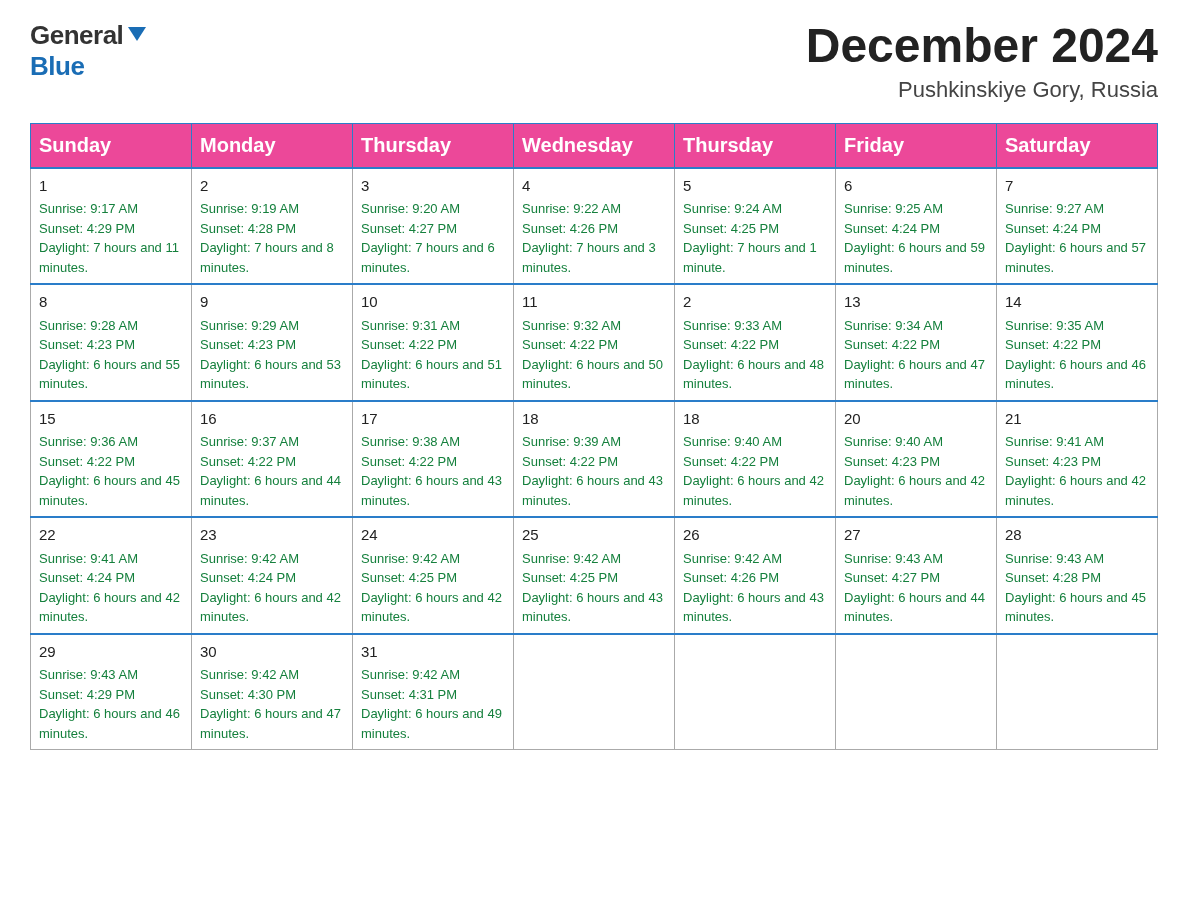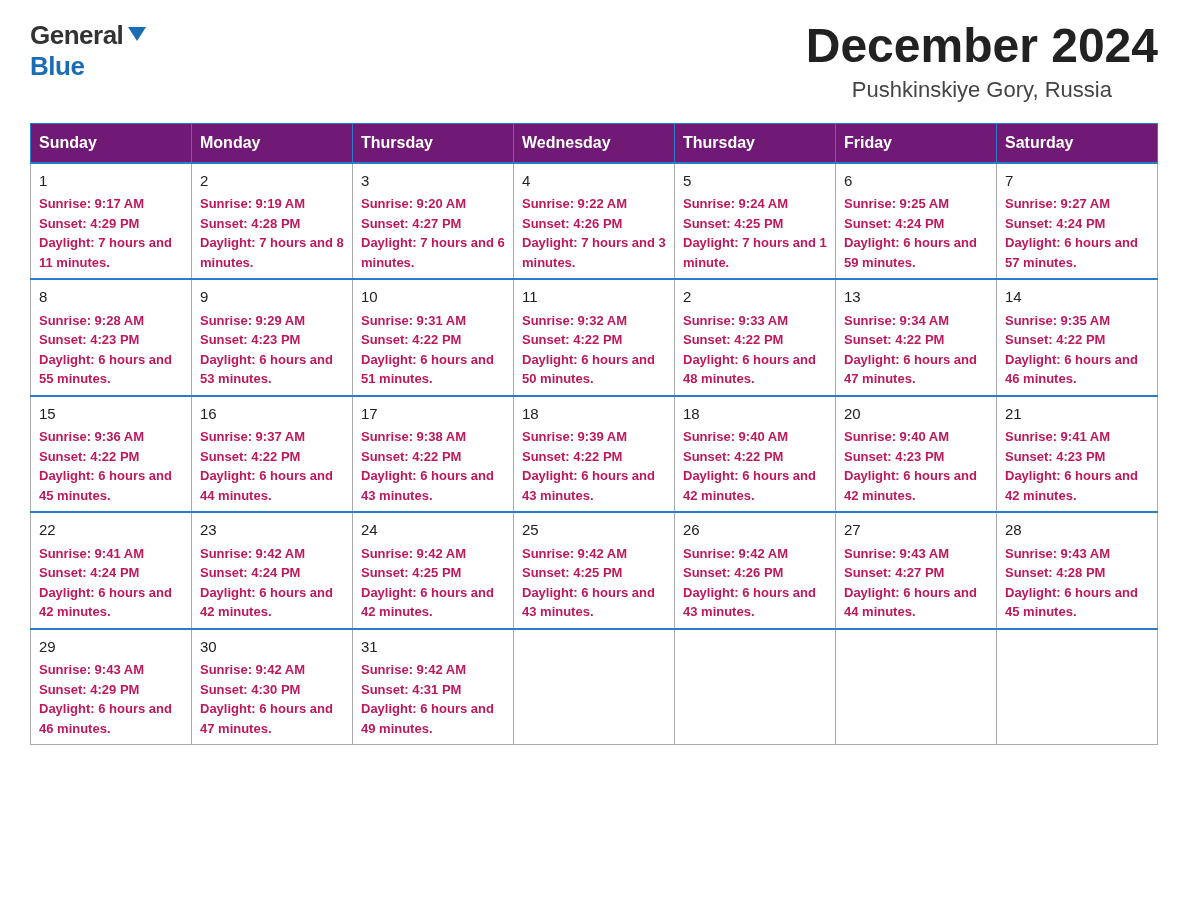--- a/index.html
+++ b/index.html
@@ -21,41 +21,41 @@
       display: flex;
       flex-direction: column;
       align-items: flex-start;
       justify-content: center;
     }
     .logo-top-line {
       display: flex;
       align-items: center;
     }
     .title-section {
-      text-align: center;
+      text-align: right;
     }
     .month-title {
       font-size: 48px;
       font-weight: bold;
       color: #222;
       line-height: 1.1;
     }
     .location {
       font-size: 22px;
       color: #444;
       margin-top: 4px;
     }
     .calendar {
       width: 100%;
       border-collapse: collapse;
     }
     .calendar th {
-      background-color: #701a75;
+      background-color: #ec4899;
       color: #fff;
-      font-size: 16px;
+      font-size: 20px;
       font-weight: bold;
       padding: 10px 8px;
       text-align: left;
       border: 1px solid #2a7dc9;
     }
     .calendar td {
       vertical-align: top;
       border: 1px solid #aaa;
       padding: 6px 8px;
       width: calc(100% / 7);
@@ -66,23 +66,22 @@
     .calendar tr.week-row td {
       border-top: 2px solid #2a7dc9;
     }
     .day-num {
       font-size: 15px;
       font-weight: normal;
       color: #222;
       margin-bottom: 2px;
     }
     .day-info {
-      color: #be185d;
+      color: #15803d;
       font-size: 13px;
-      font-weight: bold;
     }
     .empty-cell {
       background: #fff;
       border: 1px solid #aaa;
     }
     .logo-line1 {
       font-size: 26px;
       font-weight: bold;
       color: #333;
       letter-spacing: -0.5px;

